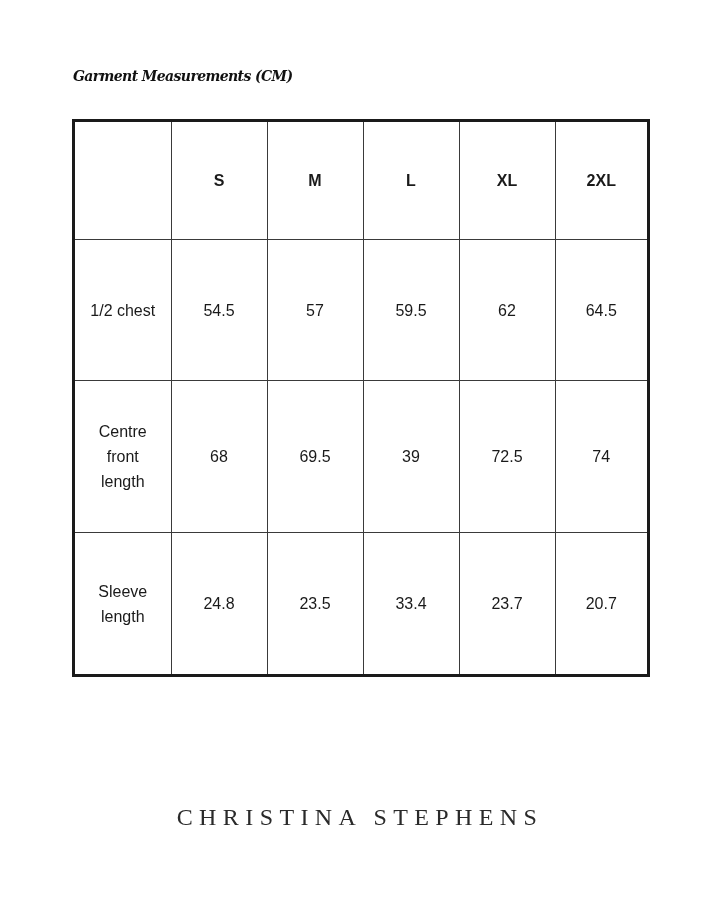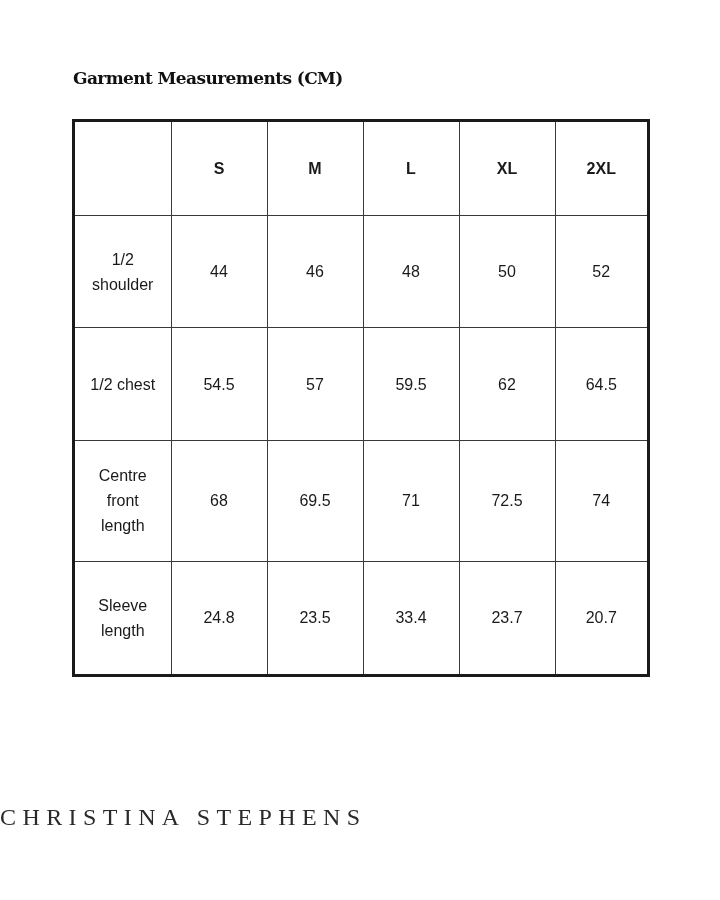--- a/index.html
+++ b/index.html
@@ -14,24 +14,25 @@
       overflow: hidden;
       color: #111111;
     }
     .title {
       position: absolute;
       left: 73px;
       top: 68px;
       margin: 0;
       font-family: "DejaVu Serif", "Liberation Serif", serif;
       font-weight: bold;
-      font-size: 17px;
+      font-size: 14px;
       letter-spacing: -0.6px;
       color: #111111;
       white-space: nowrap;
+      font-style: italic;
     }
     .table-wrap {
       position: absolute;
       left: 72px;
       top: 119px;
       width: 578px;
       height: 558px;
       box-sizing: border-box;
       border: 3px solid #1a1a1a;
     }
@@ -61,21 +62,21 @@
       font-size: 16px;
     }
     .row-label {
       white-space: pre-line;
     }
     .brand {
       position: absolute;
       left: 0;
       width: 720px;
       top: 804px;
-      text-align: left;
+      text-align: center;
       font-family: "Liberation Serif", "DejaVu Serif", serif;
       font-size: 24px;
       letter-spacing: 6.4px;
       color: #2a2a2a;
       font-weight: normal;
       white-space: nowrap;
     }
   </style>
 </head>
 <body>
@@ -95,43 +96,34 @@
     <tbody>
         <tr style="height:68px">
       <th></th>
       <th class="size-head">S</th>
       <th class="size-head">M</th>
       <th class="size-head">L</th>
       <th class="size-head">XL</th>
       <th class="size-head">2XL</th>
     </tr>
     <tr style="height:82px">
-      <td class="row-label">1/2
-shoulder</td>
-      <td>44</td>
-      <td>46</td>
-      <td>48</td>
-      <td>50</td>
-      <td>52</td>
-    </tr>
-    <tr style="height:82px">
       <td class="row-label">1/2 chest</td>
       <td>54.5</td>
       <td>57</td>
       <td>59.5</td>
       <td>62</td>
       <td>64.5</td>
     </tr>
     <tr style="height:88px">
       <td class="row-label">Centre
 front
 length</td>
       <td>68</td>
       <td>69.5</td>
-      <td>71</td>
+      <td>39</td>
       <td>72.5</td>
       <td>74</td>
     </tr>
     <tr style="height:82px">
       <td class="row-label">Sleeve
 length</td>
       <td>24.8</td>
       <td>23.5</td>
       <td>33.4</td>
       <td>23.7</td>

